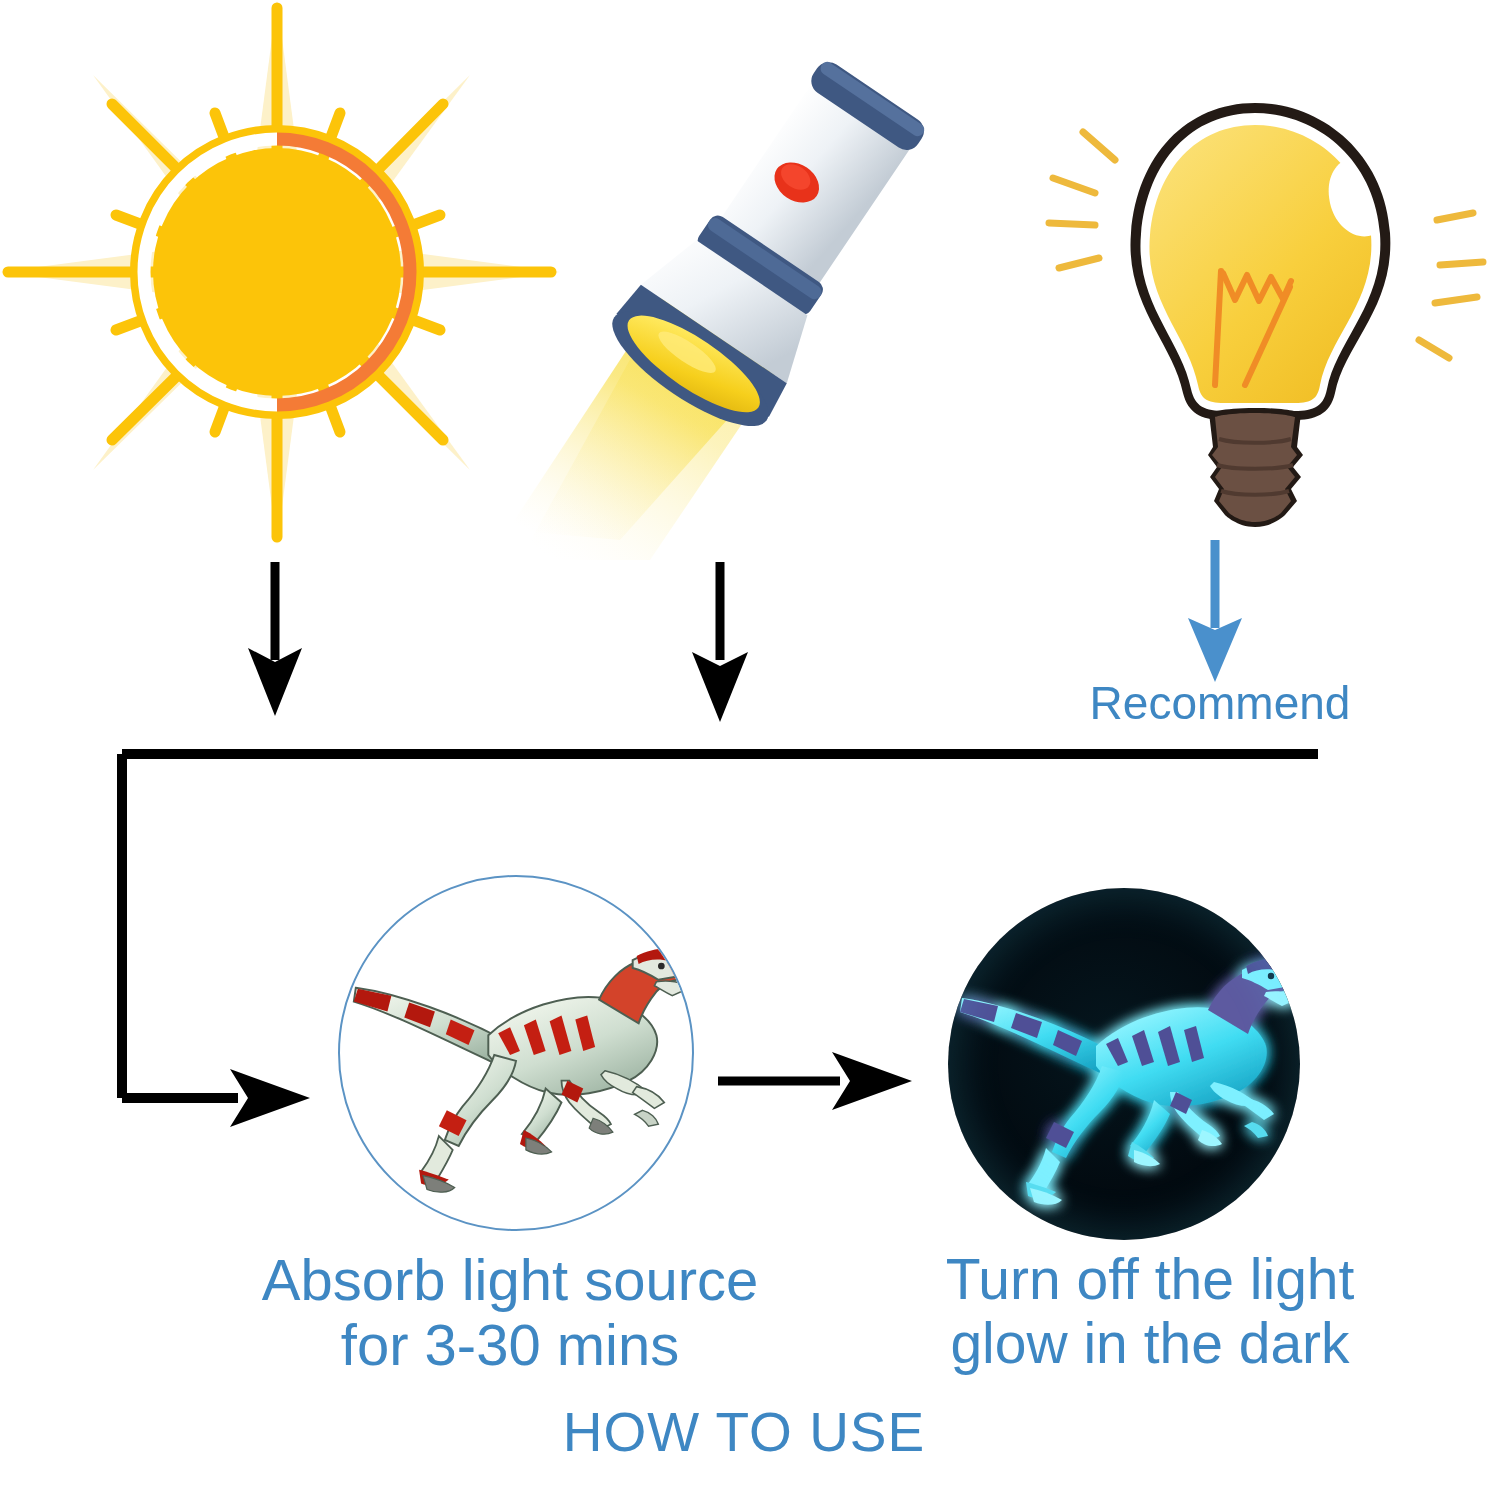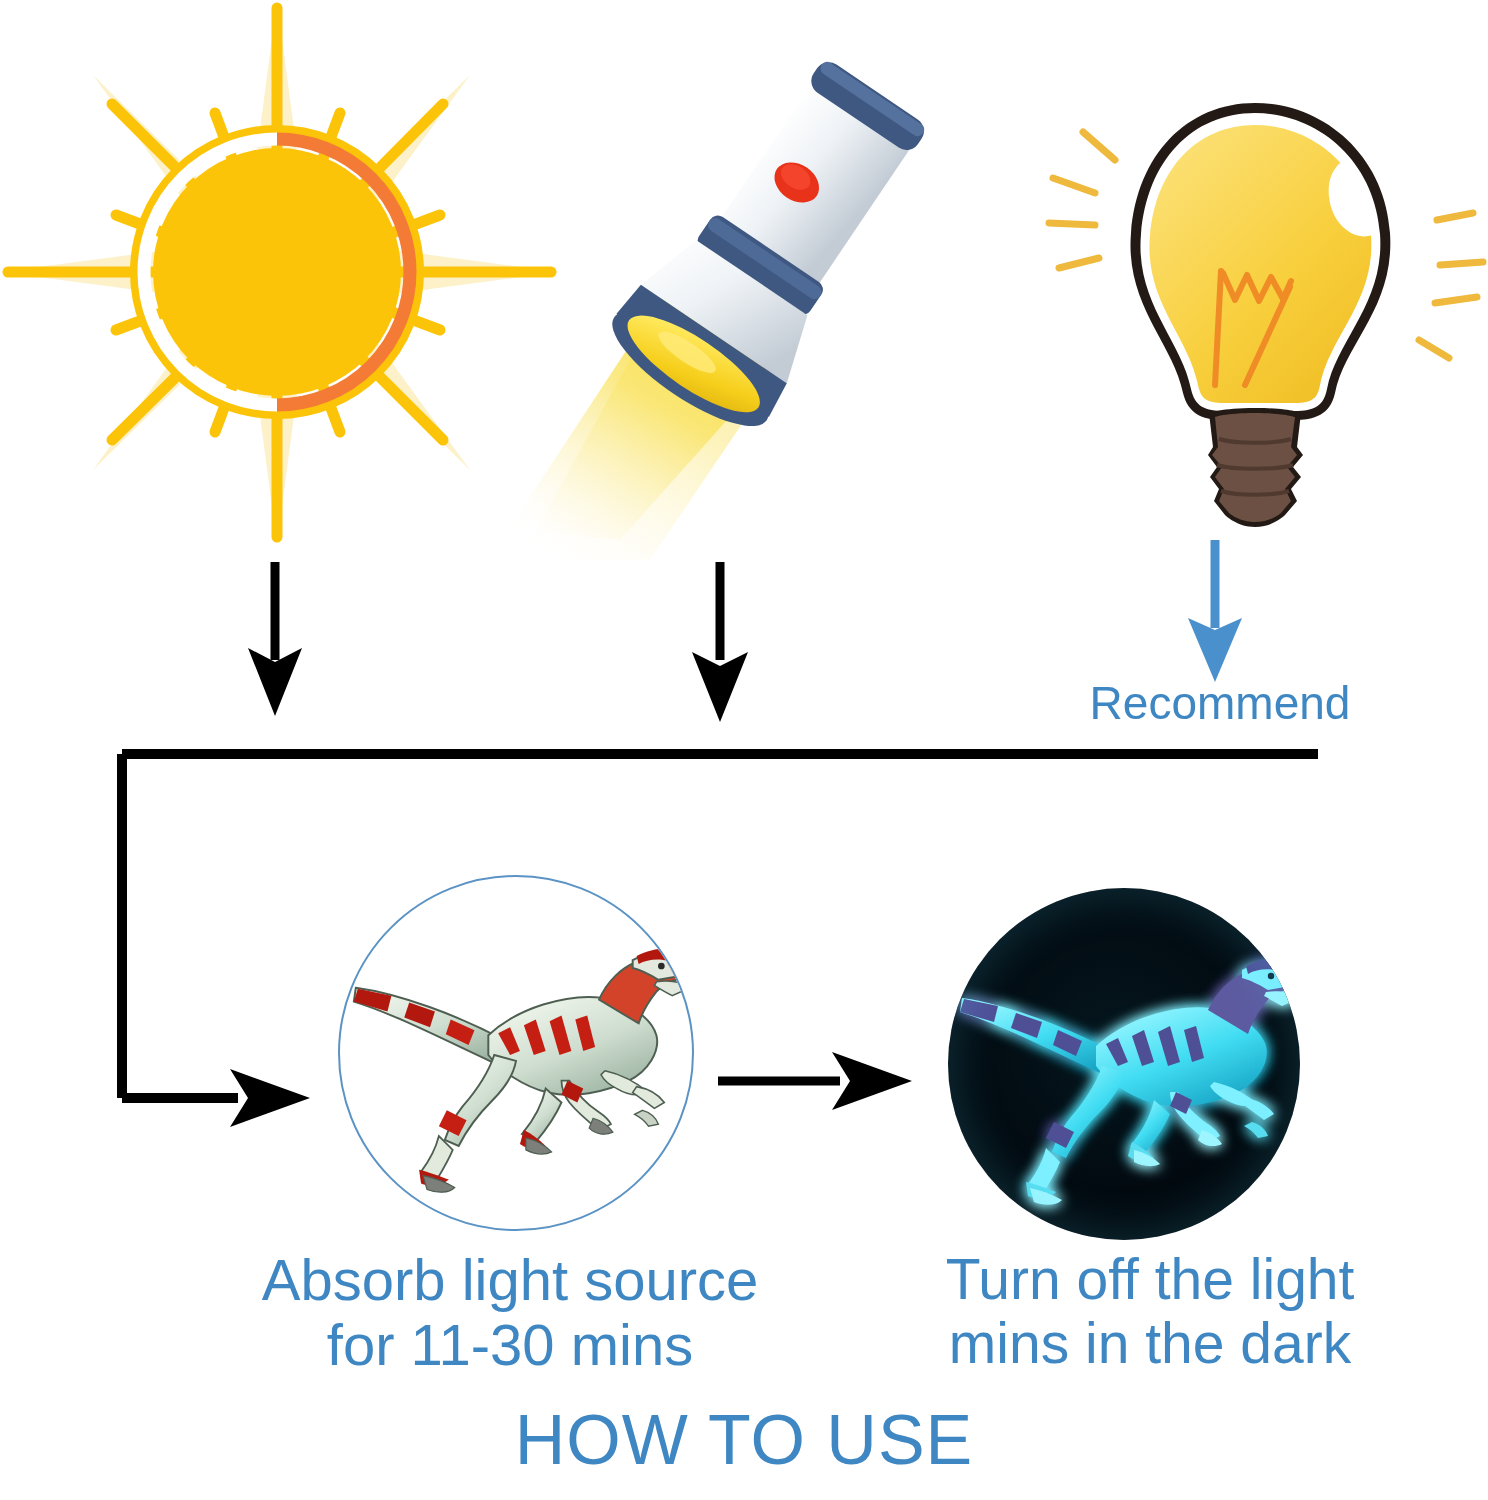--- a/index.html
+++ b/index.html
@@ -45,21 +45,21 @@
   #caption-left {
     left: 250px; top: 1248px; width: 520px;
     font-size: 58px;
   }
   #caption-right {
     left: 900px; top: 1248px; width: 500px;
     font-size: 57px;
   }
   #how-to-use {
     left: 0px; top: 1400px; width: 1488px;
-    font-size: 70px;
+    font-size: 55px;
     letter-spacing: 1px;
     color: #3e87c3;
     text-align: center;
   }
 
   
   #dino-light-circle {
     left: 338px; top: 875px;
     width: 356px; height: 356px;
     border-radius: 50%;
@@ -375,23 +375,23 @@
         <path d="M230,204 C238,218 248,228 260,236 C266,240 270,244 272,248
                  L260,254 C250,246 238,236 230,226 C224,218 222,210 222,204 Z" fill="#7ef0ff"></path>
         <path d="M228,204 L244,212 L238,226 L222,218 Z" fill="#4f4f96"></path>
         <path d="M254,242 C262,244 270,250 274,256 C266,260 256,258 250,252 Z" fill="#9df6ff"></path>
       </g>
     </svg>
   </div>
 
   <div class="abs caption" id="caption-left">
     <div>Absorb light source</div>
-    <div>for 11-30 mins</div>
+    <div>for 3-30 mins</div>
   </div>
 
   <div class="abs caption" id="caption-right">
     <div>Turn off the light</div>
-    <div>mins in the dark</div>
+    <div>glow in the dark</div>
   </div>
 
   <div class="abs" id="how-to-use">HOW TO USE</div>
 
 </div>
 
 </body></html>

